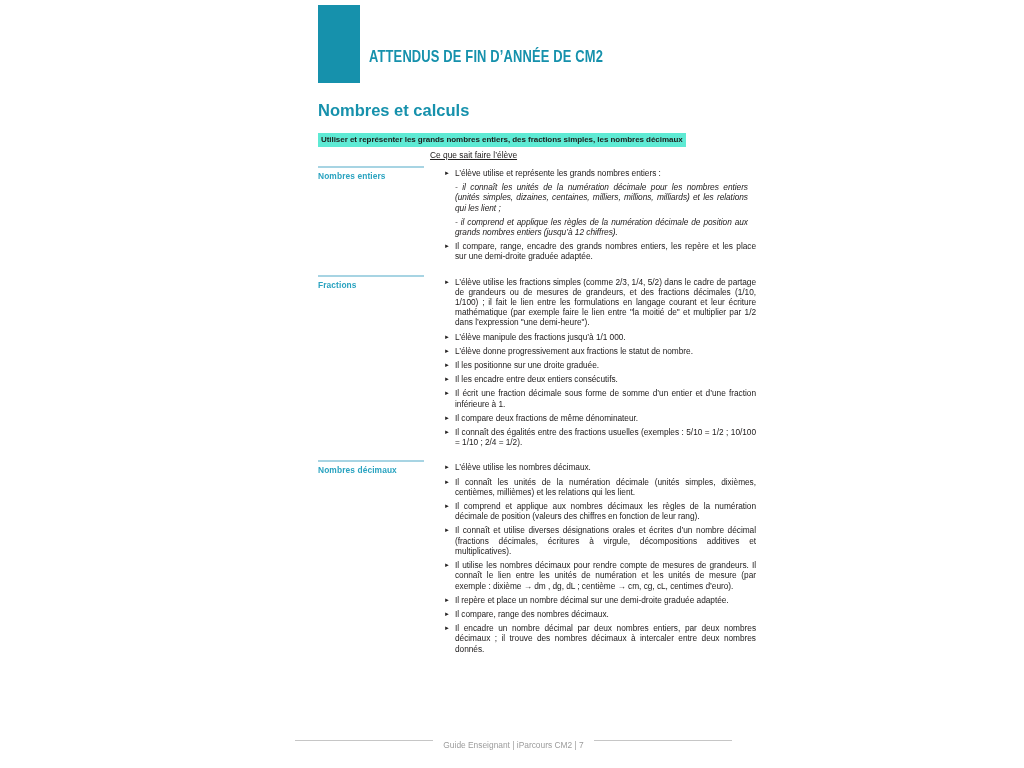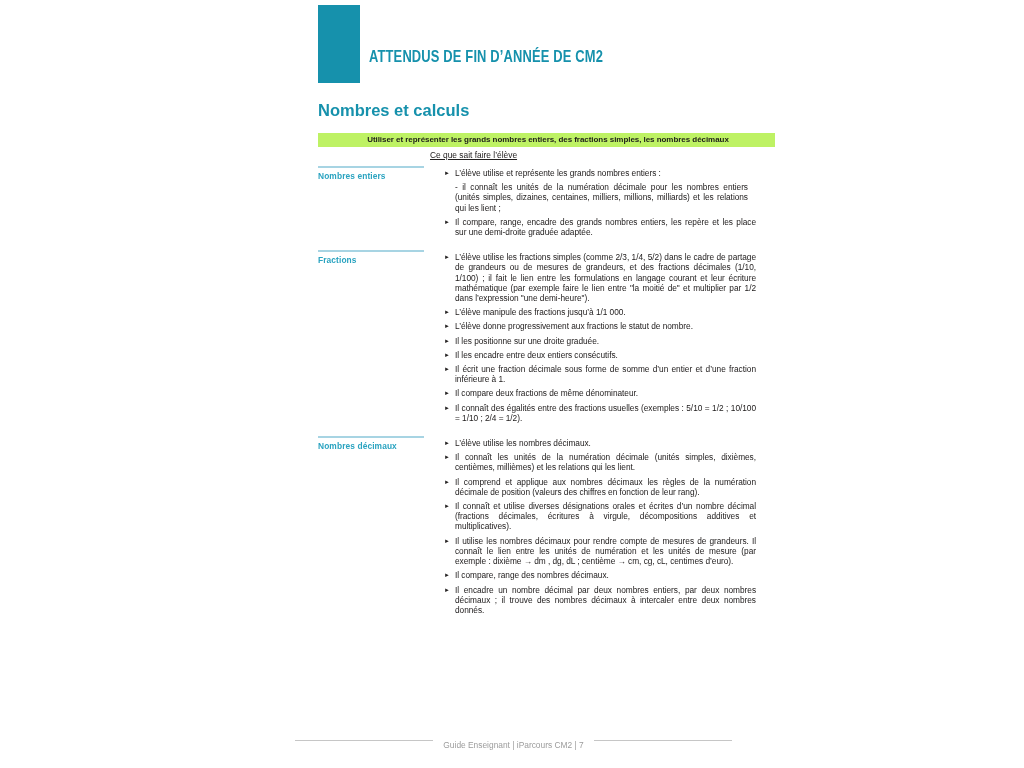--- a/index.html
+++ b/index.html
@@ -19,25 +19,25 @@
     white-space:nowrap; transform:scaleX(0.76); transform-origin:left top;
     letter-spacing:0.2px;
   }
 
   .section-title {
     position:absolute; left:318px; top:101px;
     font-size:16.5px; font-weight:bold; color:#1691ac; white-space:nowrap;text-align:right;
   }
 
   .banner {
-    position:absolute; left:318px; top:133px; width:457px; height:14px;
-    background:#bef264; color:#1d1d1b;
+    position:absolute; left:318px; top:133px; width:368px; height:14px;
+    background:#5eead4; color:#1d1d1b;
     font-size:8px; font-weight:bold; line-height:14px;
     padding-left:3px; box-sizing:border-box;
-    white-space:nowrap; overflow:hidden; letter-spacing:-0.05px;text-align:center;
+    white-space:nowrap; overflow:hidden; letter-spacing:-0.05px;
   }
 
   .col-header {
     position:absolute; left:430px; top:150px;
     font-size:8.4px; color:#232020; text-decoration:underline; white-space:nowrap;
   }
 
   .sections { position:absolute; left:318px; top:166px; width:424px; }
   .section { display:grid; grid-template-columns:106px 312px; column-gap:20px; margin-bottom:9px; }
   .sec-label {
@@ -46,21 +46,21 @@
   }
   .sec-content { padding-top:2px; }
 
   .bullet { display:flex; margin:0 0 4px 0; }
   .marker { flex:0 0 11px; font-size:6px; line-height:10.2px; color:#232020; }
   .btext, .sub {
     margin:0; font-size:8.3px; line-height:10.2px; text-align:justify;
     color:#232020; letter-spacing:-0.03px;
   }
   .btext { flex:1; }
-  .sub { margin:0 8px 4px 11px; }
+  .sub { margin:0 8px 4px 11px;font-style:italic; }
 
   .footer {
     position:absolute; left:295px; top:740px; width:437px; height:11px;
     display:flex; align-items:flex-start;
   }
   .footer .line { flex:1; height:1px; background:#c6c6c6; }
   .footer .ftext { padding:0 10px; font-size:8.4px; color:#9c9c9c; white-space:nowrap; }
 </style>
 </head>
 <body>
@@ -80,20 +80,21 @@
   <div class="sections">
 
     <div class="section">
       <div class="sec-label">Nombres entiers</div>
       <div class="sec-content">
         <div class="bullet">
           <span class="marker">►</span>
           <p class="btext">L’élève utilise et représente les grands nombres entiers :</p>
         </div>
         <p class="sub">- il connaît les unités de la numération décimale pour les nombres entiers (unités simples, dizaines, centaines, milliers, millions, milliards) et les relations qui les lient ;</p>
+        <p class="sub">- il comprend et applique les règles de la numération décimale de position aux grands nombres entiers (jusqu’à 12 chiffres).</p>
         <div class="bullet">
           <span class="marker">►</span>
           <p class="btext">Il compare, range, encadre des grands nombres entiers, les repère et les place sur une demi-droite graduée adaptée.</p>
         </div>
       </div>
     </div>
 
     <div class="section">
       <div class="sec-label">Fractions</div>
       <div class="sec-content">
@@ -150,20 +151,24 @@
         <div class="bullet">
           <span class="marker">►</span>
           <p class="btext">Il connaît et utilise diverses désignations orales et écrites d’un nombre décimal (fractions décimales, écritures à virgule, décompositions additives et multiplicatives).</p>
         </div>
         <div class="bullet">
           <span class="marker">►</span>
           <p class="btext">Il utilise les nombres décimaux pour rendre compte de mesures de grandeurs. Il connaît le lien entre les unités de numération et les unités de mesure (par exemple : dixième → dm , dg, dL ; centième → cm, cg, cL, centimes d’euro).</p>
         </div>
         <div class="bullet">
           <span class="marker">►</span>
+          <p class="btext">Il repère et place un nombre décimal sur une demi-droite graduée adaptée.</p>
+        </div>
+        <div class="bullet">
+          <span class="marker">►</span>
           <p class="btext">Il compare, range des nombres décimaux.</p>
         </div>
         <div class="bullet">
           <span class="marker">►</span>
           <p class="btext">Il encadre un nombre décimal par deux nombres entiers, par deux nombres décimaux ; il trouve des nombres décimaux à intercaler entre deux nombres donnés.</p>
         </div>
       </div>
     </div>
 
   </div>

